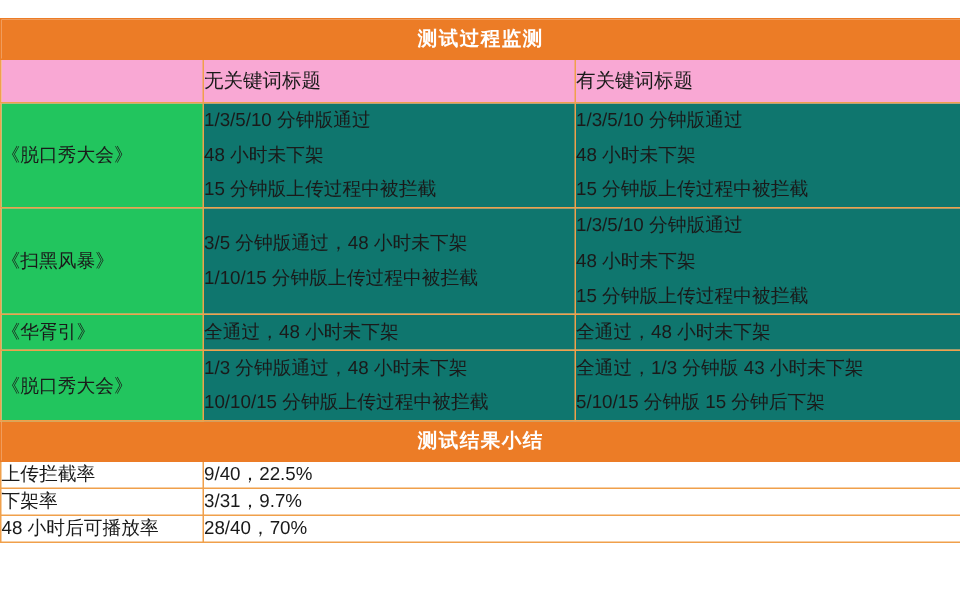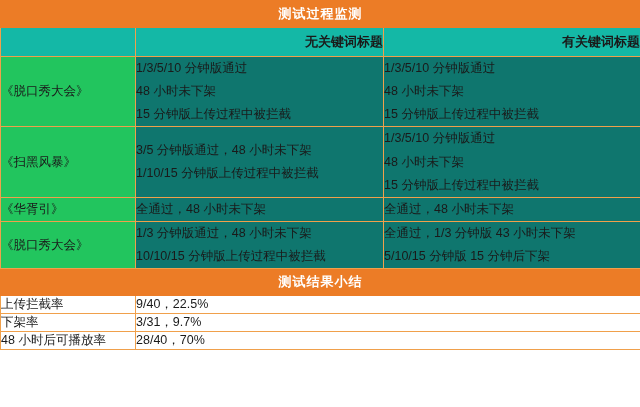--- a/index.html
+++ b/index.html
@@ -17,44 +17,45 @@
   .sheet {
     width: 640px;
     height: 407px;
     box-sizing: border-box;
     position: relative;
   }
   table.grid {
     border-collapse: collapse;
     width: 640px;
     table-layout: fixed;
+    margin-top: 12px;
   }
   table.grid td, table.grid th {
     border: 1px solid #f0a04b;
     padding: 0;
     vertical-align: middle;
   }
   
   .banner {
     background: #ec7c26;
     color: #ffffff;
     font-weight: bold;
     text-align: center;
     font-size: 13px;
     height: 26px;
     letter-spacing: 1px;
     border: 1px solid #ec7c26 !important;
   }
   
   .colhead {
-    text-align: right;
-    font-weight: bold;
+    text-align: left;
+    font-weight: normal;
     font-size: 13px;
     height: 28px;
-    background: #14b8a6;
+    background: #f9a8d4;
   }
   .rowlabel {
     font-size: 12.5px;
     padding: 6px 8px;
     background: #22c55e;
     white-space: nowrap;
   }
   .cell {
     font-size: 12.5px;
     padding: 7px 10px;

